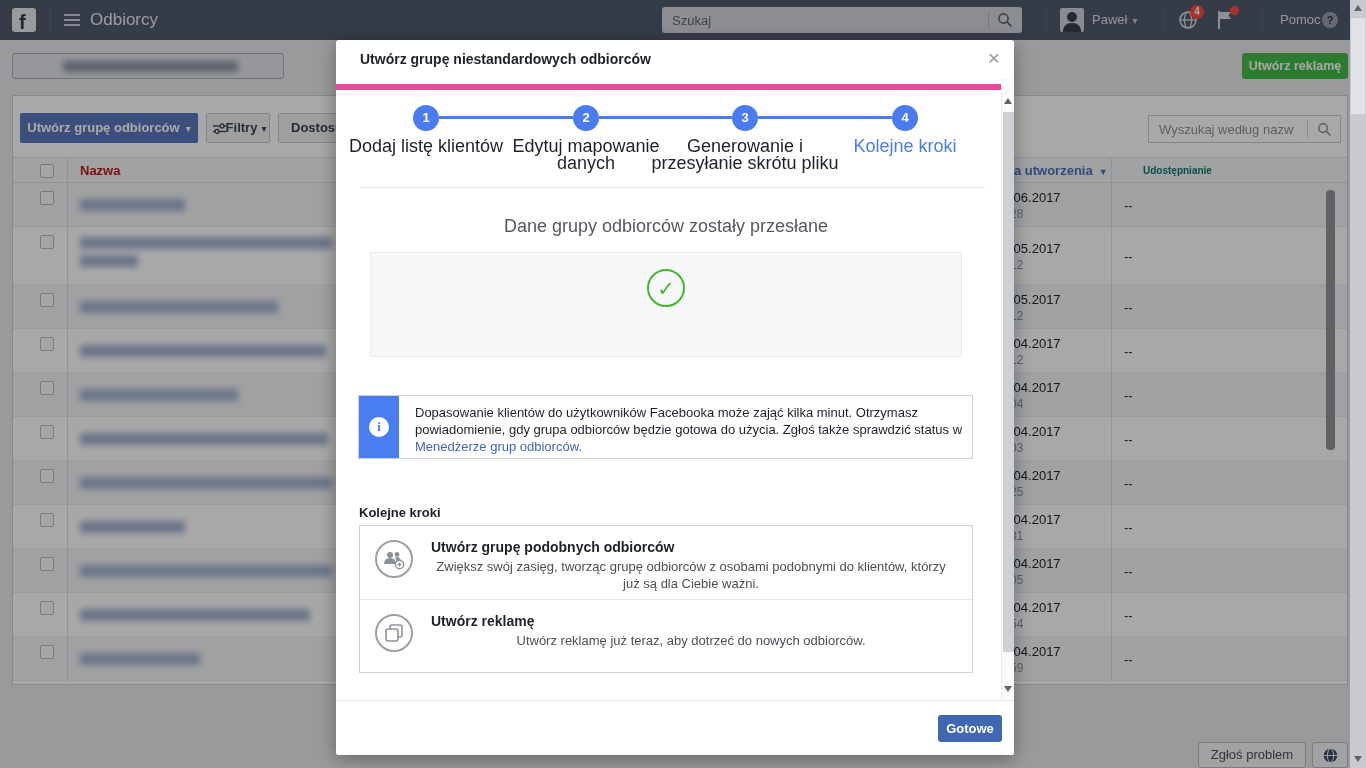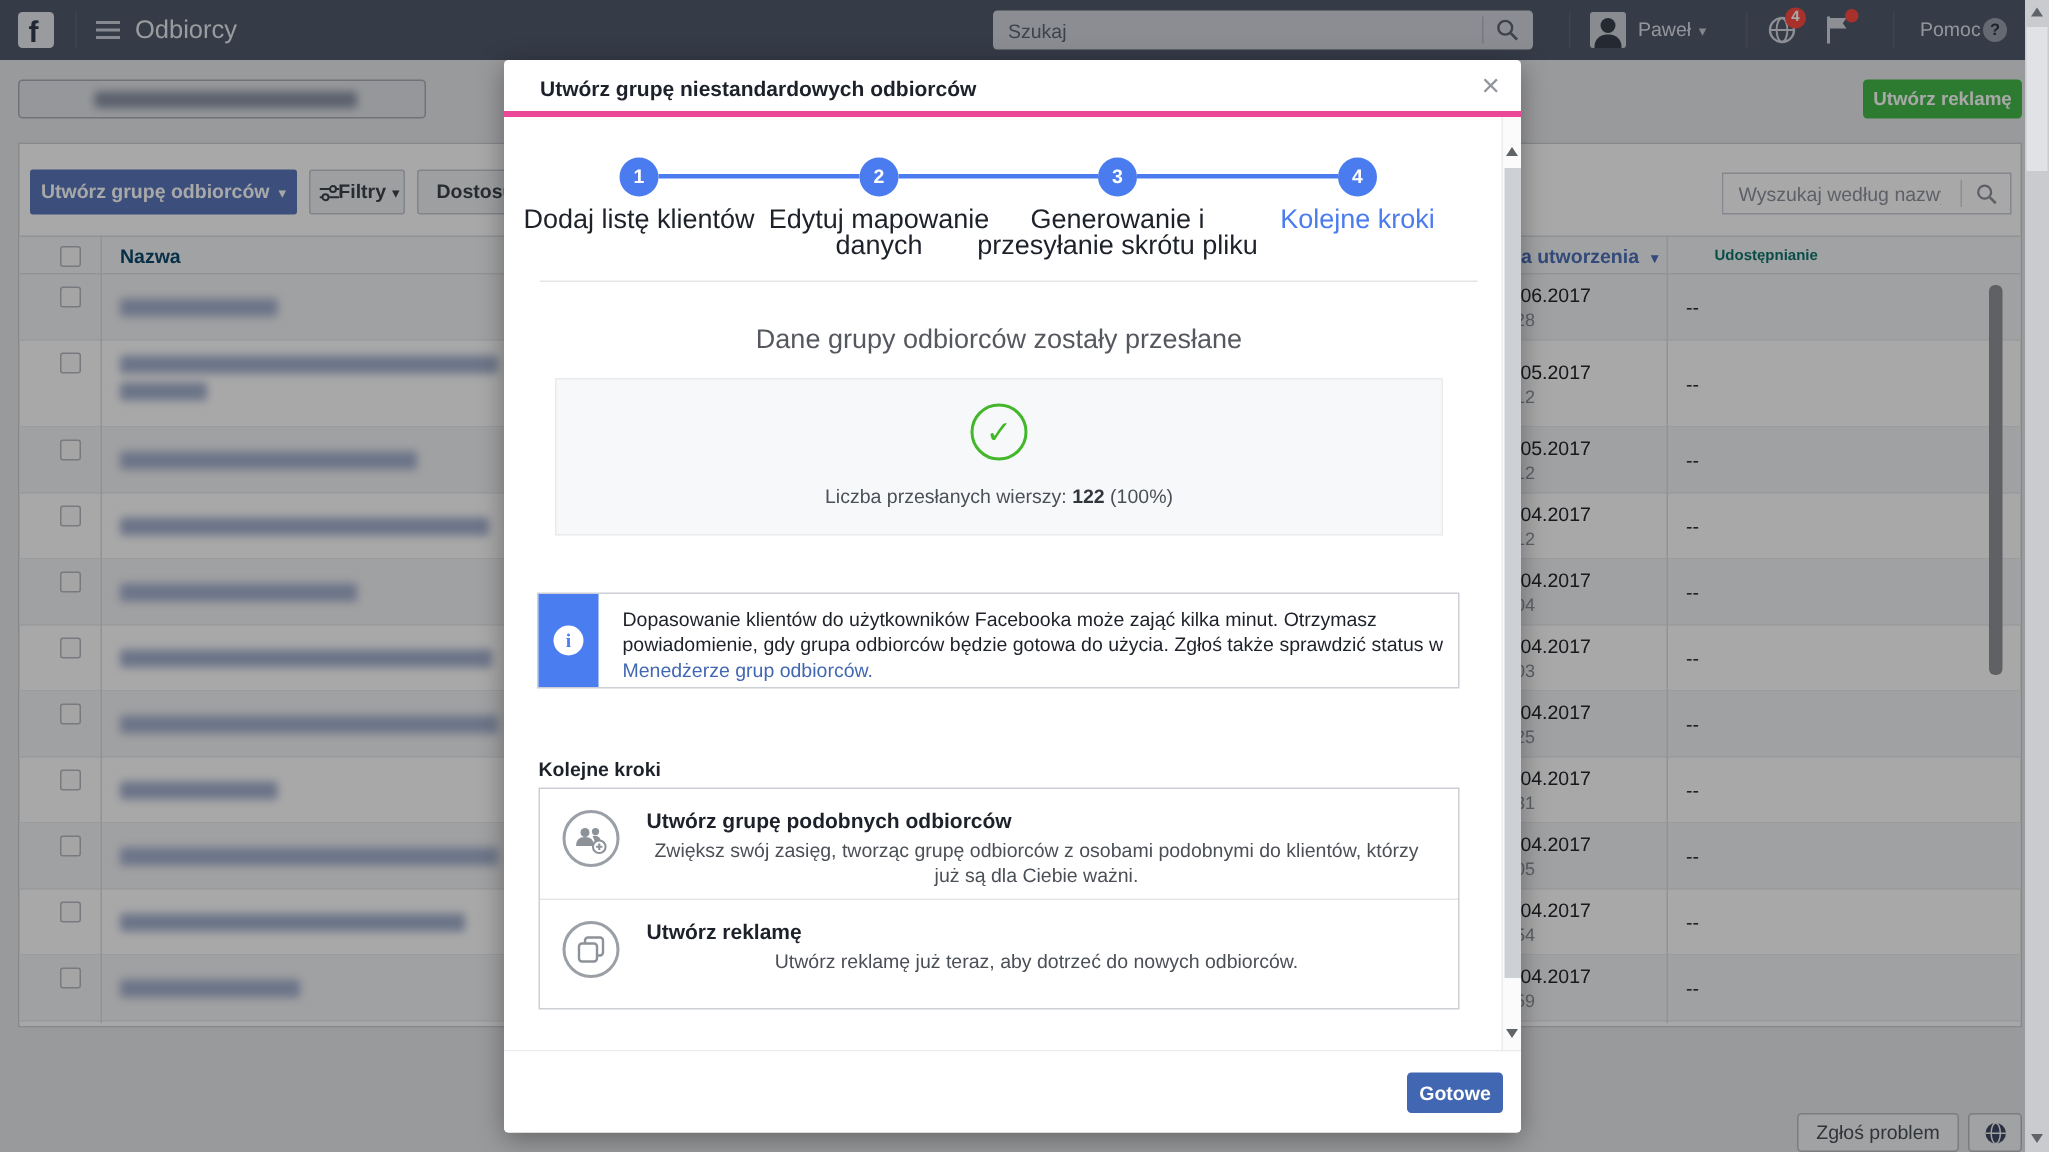--- a/index.html
+++ b/index.html
@@ -46,21 +46,21 @@
   #btn-customize { left:278px; width:80px; text-align:left; padding-left:12px; }
   #panel-search { position:absolute; left:1148px; top:115px; width:193px; height:28px; border:1px solid #c9ced6; background:#fff; z-index:2; }
   #panel-search input { position:absolute; left:0; top:0; width:155px; height:26px; border:none; outline:none; padding:0 10px; font-size:13px; color:#3c414b; font-family:inherit; }
   #panel-search input::placeholder { color:#8d929b; opacity:1; }
   #panel-search .vline { position:absolute; right:32px; top:4px; width:1px; height:18px; background:#d4d8de; }
   #panel-search svg { position:absolute; right:8px; top:6px; }
 
   
   #thead { position:absolute; left:13px; top:157px; width:1334px; height:26px; background:#f5f6f7; border-top:1px solid #dddfe2; border-bottom:1px solid #dddfe2; z-index:1; }
   #thead .cb { top:6px; }
-  #col-name { position:absolute; left:67px; top:0; line-height:25px; font-size:13px; font-weight:bold; color:#0c4a6e; }
+  #col-name { position:absolute; left:67px; top:0; line-height:25px; font-size:13px; font-weight:bold; color:#b91c1c; }
   #col-created { position:absolute; left:980px; top:0; line-height:25px; font-size:13px; font-weight:bold; color:#4c70ba; }
   #col-created .sort { font-size:9px; margin-left:6px; }
   #col-sharing { position:absolute; left:1111px; top:0; line-height:25px; font-size:10px; font-weight:bold; color:#0f766e;margin-left:19px; }
   .row { position:absolute; left:13px; width:1334px; border-bottom:1px solid #e9ebee; }
   .row.alt { background:#f3f4f6; }
   .cb { position:absolute; left:27px; width:14px; height:14px; background:#fbfbfc; border:1px solid #b5b9c0; border-radius:2px; }
   .row .cb { top:8px; }
   .nameblur { position:absolute; left:67px; height:12px; background:#a4b1cf; border-radius:2px; filter:blur(3px); }
   .dateblock { position:absolute; left:997px; top:50%; transform:translateY(-50%); }
   .dateblock .d { font-size:13px; color:#23262b; }
@@ -71,21 +71,21 @@
 
   
   #report-btn { position:absolute; left:1198px; top:742px; width:108px; height:26px; background:#f5f6f7; border:1px solid #b9bdc3; border-radius:3px; font-size:13px; color:#4b4f56; text-align:center; line-height:24px; }
   #globe-btn { position:absolute; left:1312px; top:742px; width:36px; height:26px; background:#f5f6f7; border:1px solid #b9bdc3; border-radius:3px; text-align:center; padding-top:4px; }
 
   
   #overlay { position:absolute; left:0; top:0; width:1350px; height:768px; background:rgba(0,0,0,.34); z-index:40; }
 
   
   #modal { position:absolute; left:336px; top:40px; width:678px; height:715px; background:#fff; border-radius:3px; box-shadow:0 4px 18px rgba(0,0,0,.35); z-index:100; }
-  #modal-header { position:absolute; left:0; top:0; width:100%; height:38px; border-bottom:4px solid #ec4899; }
+  #modal-header { position:absolute; left:0; top:0; width:100%; height:50px; border-bottom:6px solid #ec4899; }
   #modal-title { position:absolute; left:24px; top:0; line-height:38px; font-size:14px; font-weight:bold; color:#1d2129; }
   #modal-close { position:absolute; right:14px; top:6px; font-size:21px; color:#90949c; cursor:default; }
   .step { position:absolute; top:65px; }
   .step .circle { position:absolute; width:26px; height:26px; border-radius:50%; background:#4a7cf0; color:#fff; font-size:13px; font-weight:bold; text-align:center; line-height:26px; }
   .step .lbl { position:absolute; top:33px; width:190px; text-align:center; font-size:18px; line-height:17px; color:#1d2129; }
   .step.active .lbl { color:#4a7cf0; }
   .step-line { position:absolute; top:76px; height:3px; background:#4a7cf0; }
   #body-divider { position:absolute; left:24px; top:147px; width:625px; height:1px; background:#e5e5e5; }
   #modal-heading { position:absolute; left:0; top:176px; width:660px; text-align:center; font-size:18px; color:#55585e; }
   #result-box { position:absolute; left:34px; top:212px; width:592px; height:105px; background:#f7f8fa; border:1px solid #e9ebee; }
@@ -339,21 +339,20 @@
           <div class="circle" style="left: 556px;">4</div>
           <div class="lbl" style="left: 474px;">Kolejne kroki</div>
         </div>
       </div>
 
     <div id="body-divider"></div>
     <div id="modal-heading">Dane grupy odbiorców zostały przesłane</div>
 
     <div id="result-box">
       <div id="check-circle">✓</div>
-      <div id="result-text"><span>Liczba przesłanych wierszy: </span><b>122</b><span> (100%)</span></div>
     </div>
 
     <div id="info-box">
       <div id="info-blue">
           <div id="info-i">i</div>
         </div>
       <div id="info-text"><span>Dopasowanie klientów do użytkowników Facebooka może zająć kilka minut. Otrzymasz powiadomienie, gdy grupa odbiorców będzie gotowa do użycia. Zgłoś także sprawdzić status w </span><a href="#">Menedżerze grup odbiorców.</a></div>
     </div>
 
     <div id="next-label">Kolejne kroki</div>

